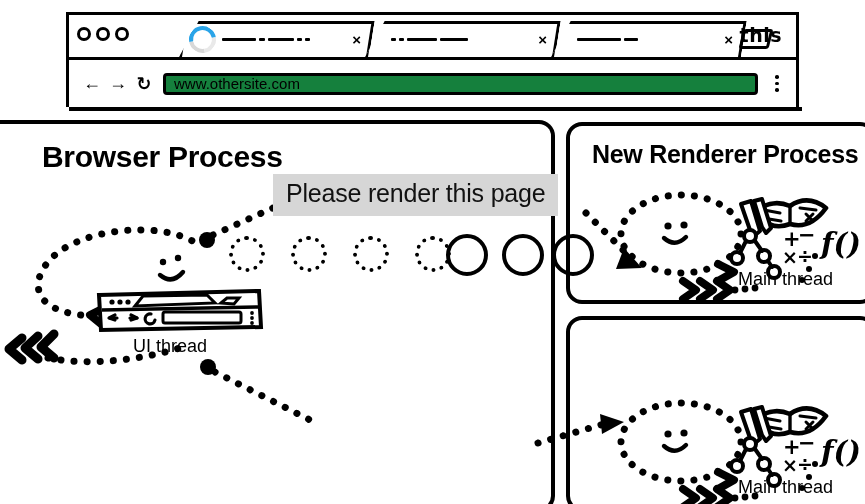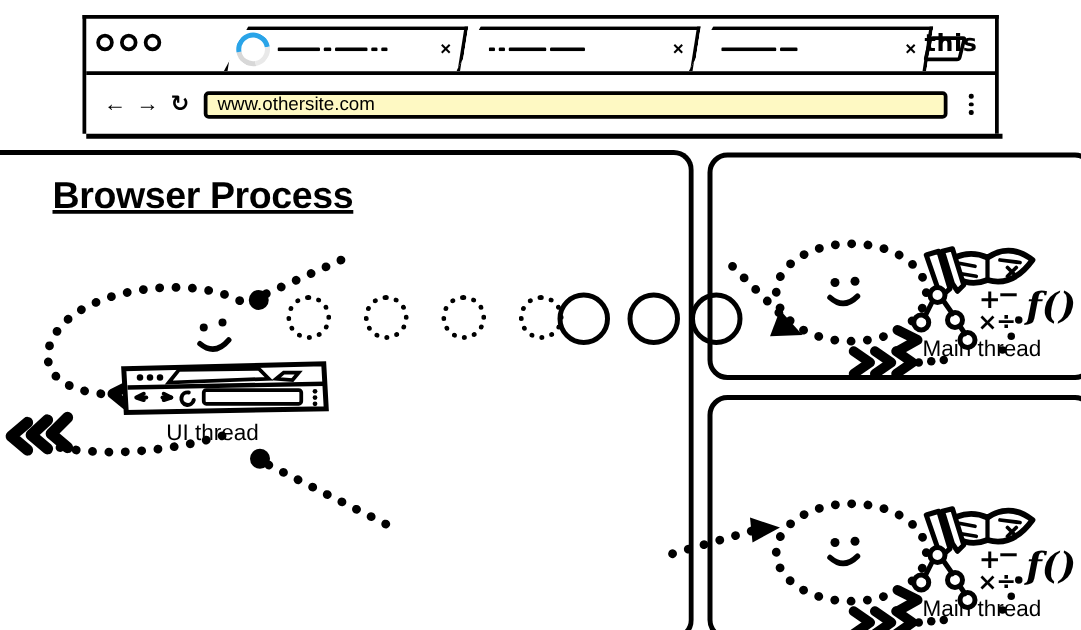--- a/index.html
+++ b/index.html
@@ -32,33 +32,33 @@
   .newtab{position:absolute;top:14px;width:30px;height:20px;border:3px solid #000;
       box-sizing:border-box;transform:skewX(-14deg);border-radius:3px;}
   .meow{position:absolute;right:14px;top:9px;font-size:19px;letter-spacing:.5px;
       font-family:"DejaVu Sans",sans-serif;font-weight:600;}
 
   .toolbar{position:absolute;left:0;top:45px;right:0;height:47px;
       display:flex;align-items:center;box-sizing:border-box;padding:0 10px;}
   .navbtn{font-size:18px;font-weight:bold;width:26px;text-align:center;flex:none;}
   .urlbar{flex:1;height:22px;border:3px solid #000;border-radius:4px;
       margin:0 10px 0 6px;box-sizing:border-box;display:flex;align-items:center;
-      padding-left:8px;font-size:15px;background:#fef9c3;}
+      padding-left:8px;font-size:15px;background:#15803d;}
   .kebab{width:18px;flex:none;display:flex;flex-direction:column;align-items:center;gap:3px;}
   .kebab i{width:3.5px;height:3.5px;background:#000;border-radius:50%;display:block;}
   .wshadow{position:absolute;left:69px;top:107px;width:733px;height:4px;background:#000;}
 
   
   .panel{position:absolute;border:4px solid #000;box-sizing:border-box;background:#fff;}
   .p-browser{left:-10px;top:120px;width:565px;height:392px;
       border-radius:0 16px 16px 0;border-left:none;}
   .p-new{left:566px;top:122px;width:310px;height:182px;border-radius:16px;}
   .p-old{left:566px;top:316px;width:310px;height:196px;border-radius:16px;}
 
-  .p-title{position:absolute;font-weight:bold;letter-spacing:-.3px;white-space:nowrap;text-decoration:underline;}
+  .p-title{position:absolute;font-weight:bold;letter-spacing:-.3px;white-space:nowrap;}
   .p-browser .p-title{left:52px;top:16px;font-size:30px;}
   .p-new .p-title{left:22px;top:14px;font-size:25px;}
   .p-old .p-title{left:22px;top:19px;font-size:25px;}
 
   
   .msg{position:absolute;background:#d6d6d6;font-size:25px;color:#111;
       padding:5px 13px 8px;white-space:nowrap;letter-spacing:-.2px;z-index:6;}
   .msg-render{left:273px;top:174px;}
   .msg-unload{left:270px;top:423px;}
 
@@ -150,20 +150,21 @@
       </div>
     </div>
   </div>
   <div class="wshadow"></div>
 
   <div class="panel p-browser">
     <div class="p-title">Browser Process</div>
   </div>
 
   <div class="panel p-new">
+    <div class="p-title">New Renderer Process</div>
     <div class="mt-lbl">Main thread</div>
 
     <svg width="300" height="130" style="position:absolute;left:8px;top:42px">
       <g>
         <ellipse cx="103" cy="66" rx="60" ry="39" fill="none" stroke="#000" stroke-width="7" stroke-linecap="round" stroke-dasharray="0.1 13"></ellipse>
       </g>
       <g>
         <circle cx="90" cy="58" r="3.6"></circle>
           <circle cx="106" cy="57" r="3.6"></circle>
         <path d="M86 70 q11 10 22 -1" fill="none" stroke="#000" stroke-width="4.4" stroke-linecap="round"></path>
@@ -340,14 +341,15 @@
       <path d="M586 213 L627 254" fill="none" stroke="#000" stroke-width="7" stroke-linecap="round" stroke-dasharray="0.1 13"></path>
       <path d="M624 248 l18 20 l-26 1 z" fill="#000"></path>
     </g>
 
     <g>
       <path d="M538 443 L604 424" fill="none" stroke="#000" stroke-width="7" stroke-linecap="round" stroke-dasharray="0.1 13"></path>
       <path d="M600 414 l24 8 l-22 12 z" fill="#000"></path>
     </g>
   </svg>
 
+  <div class="msg msg-render">Please render this page</div>
 
 </div>
 
 </body></html>

